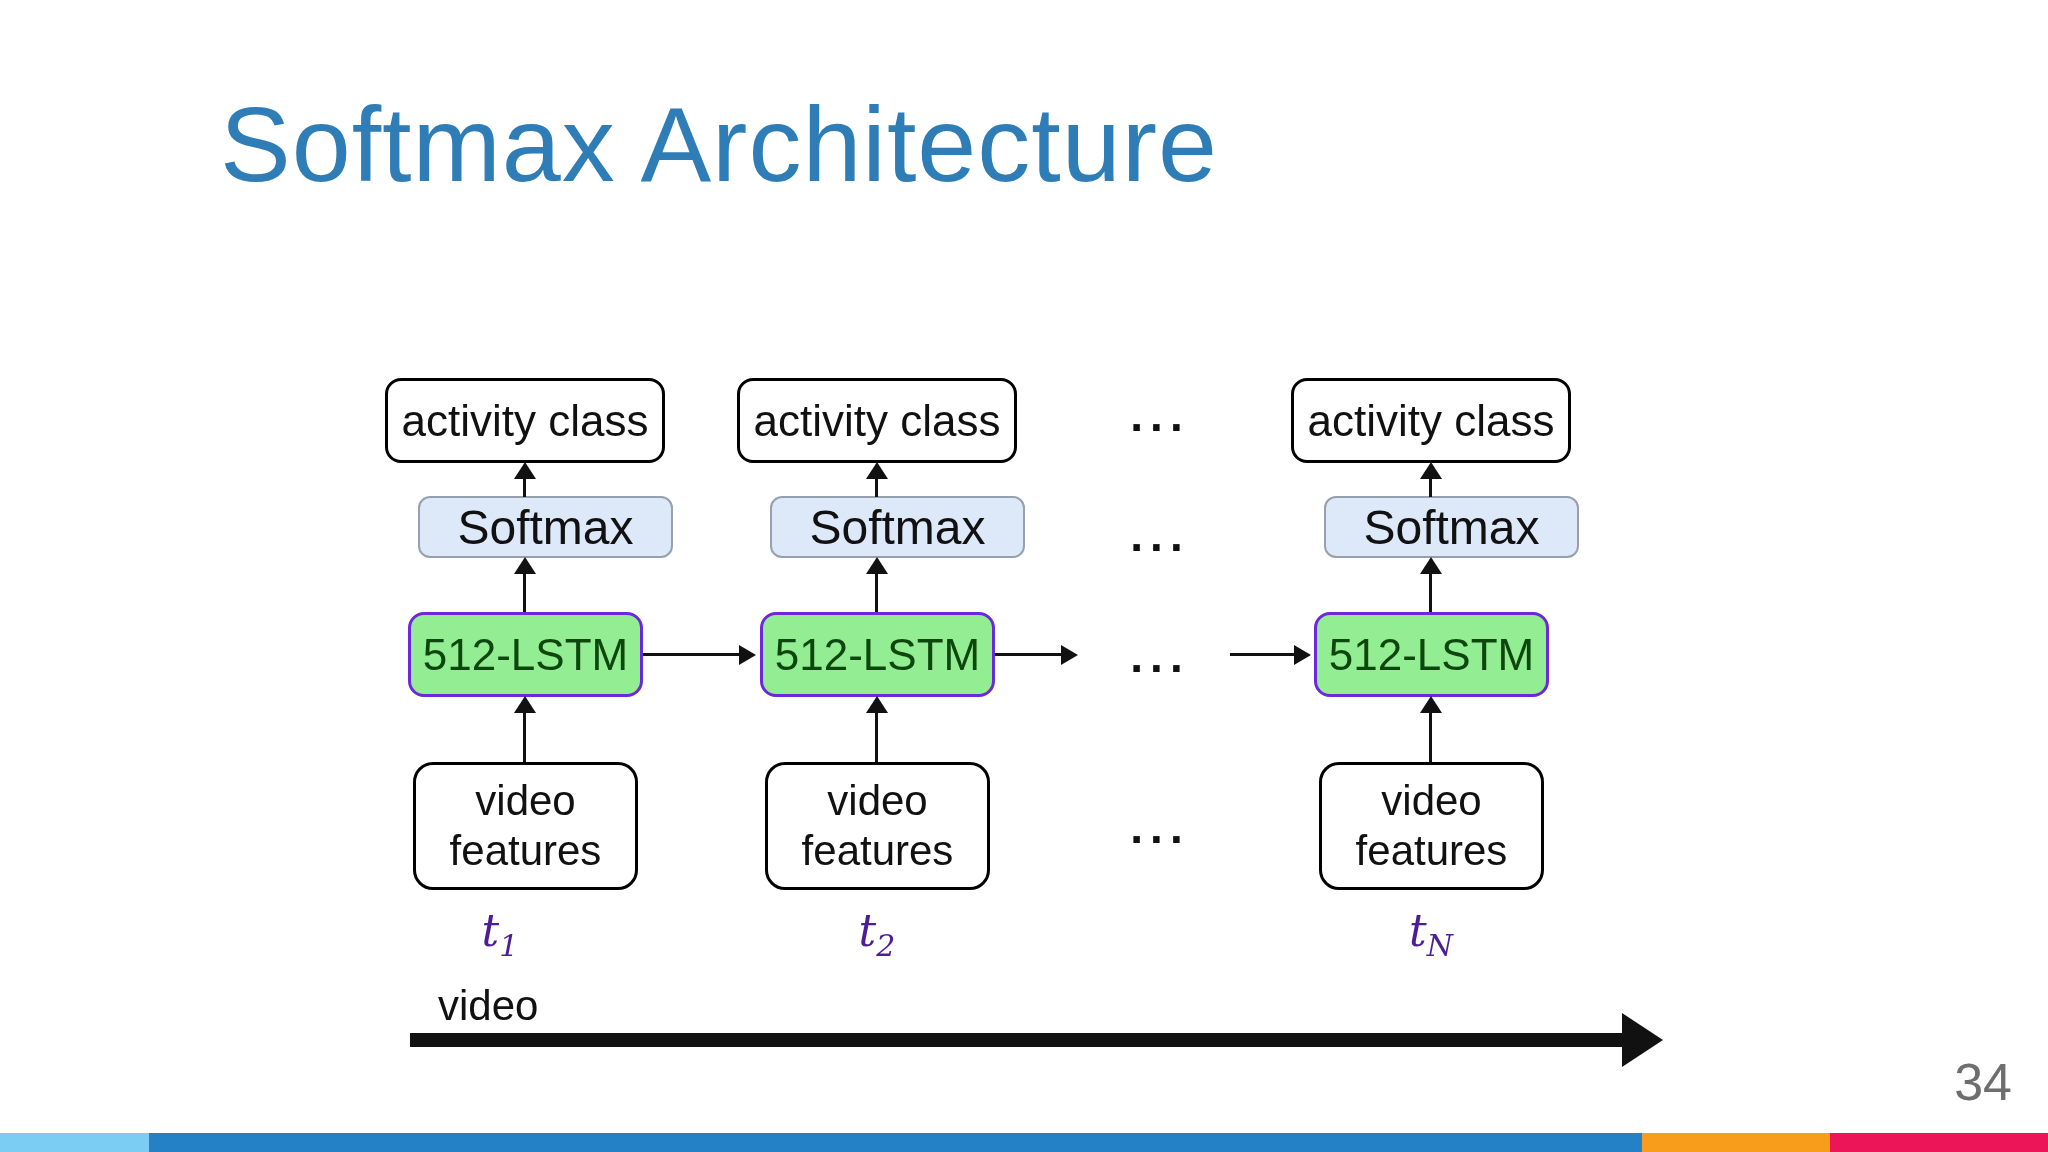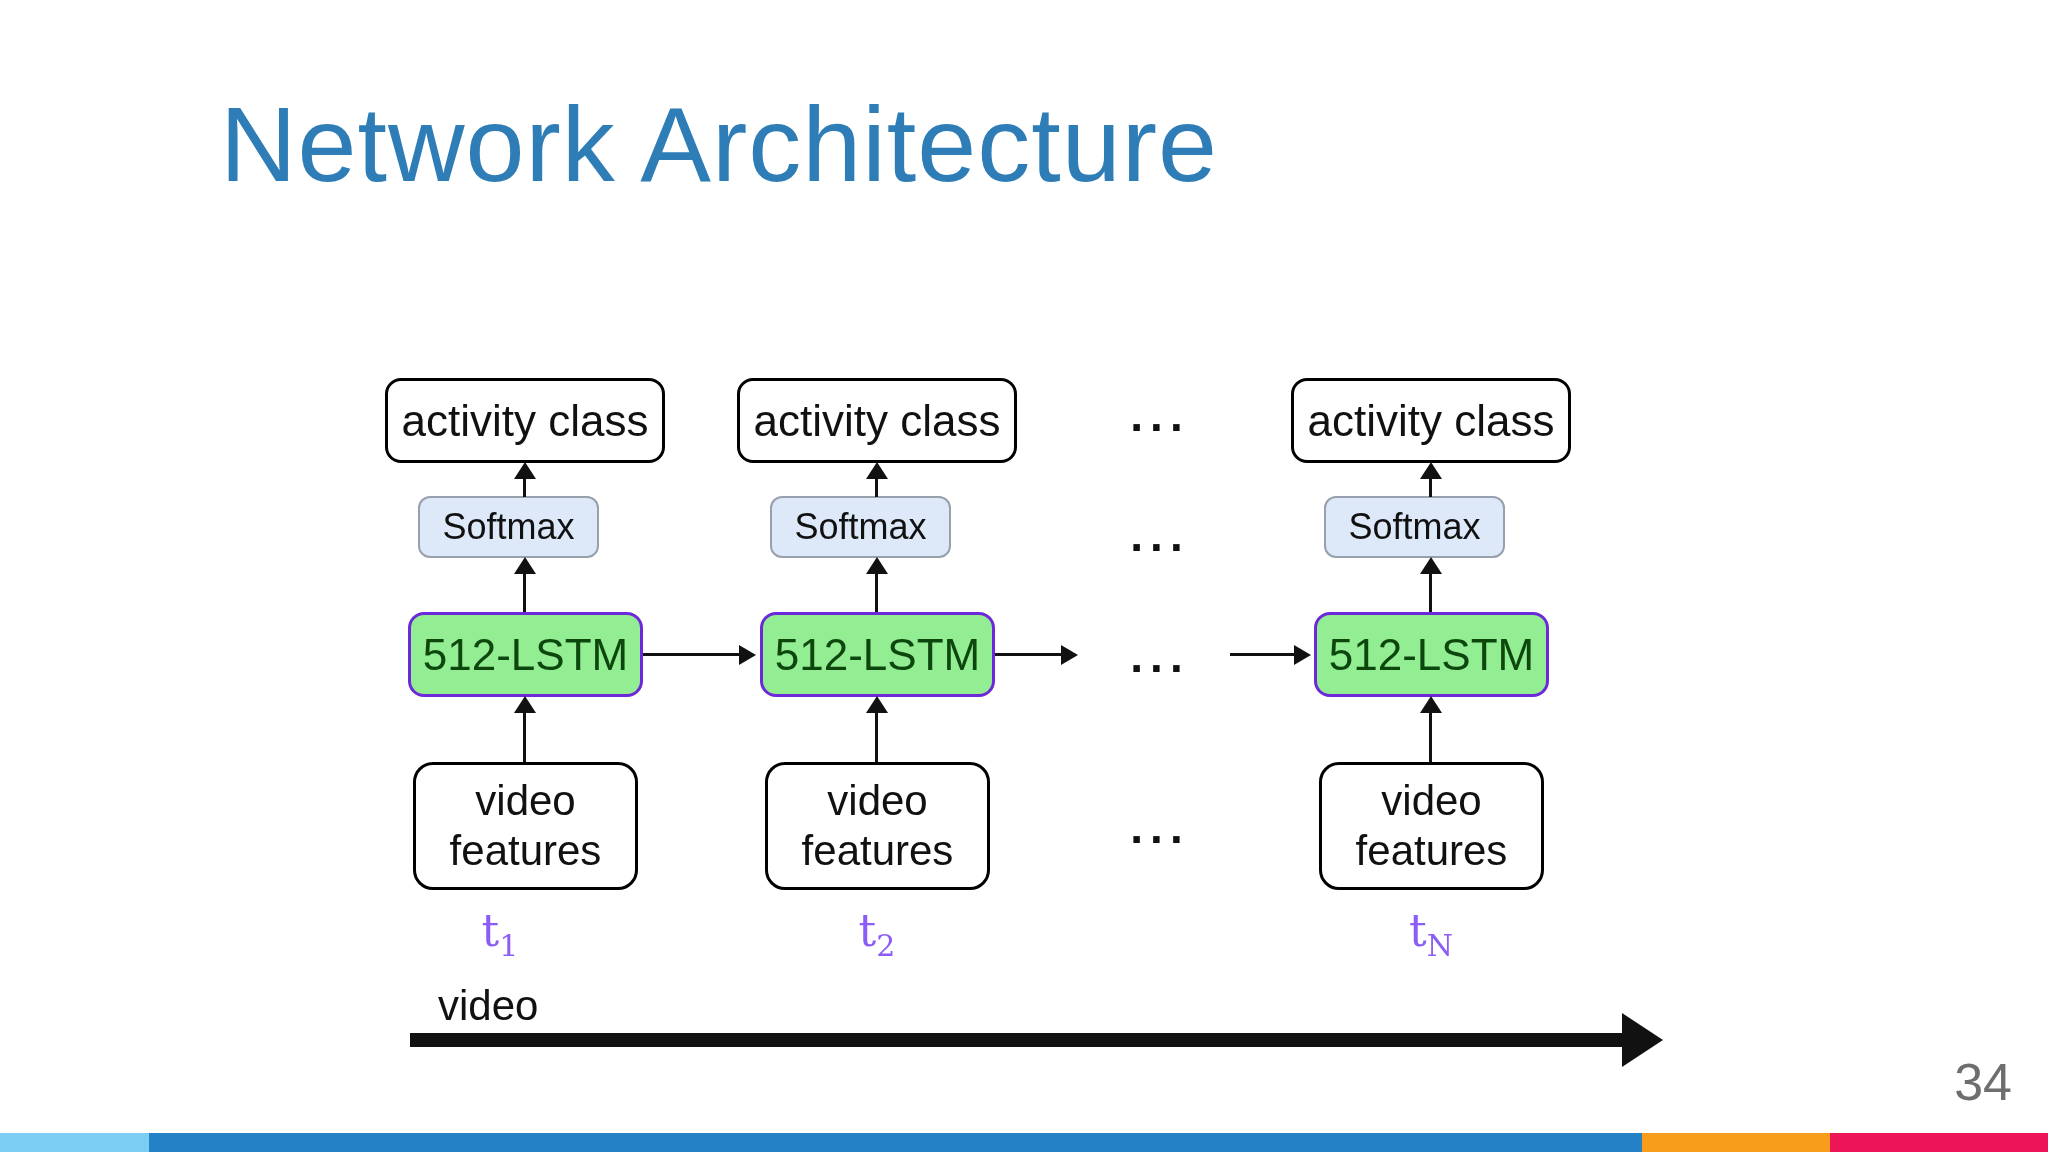--- a/index.html
+++ b/index.html
@@ -4,56 +4,56 @@
 <style>
   html,body{margin:0;padding:0;background:#fff;}
   .slide{position:relative;width:2048px;height:1152px;background:#ffffff;overflow:hidden;
          font-family:"Liberation Sans",sans-serif;}
   .title{position:absolute;left:220px;top:84px;font-size:106px;font-weight:300;
          letter-spacing:1px;white-space:nowrap;}
   
   .box{position:absolute;box-sizing:border-box;display:flex;align-items:center;justify-content:center;
        text-align:center;color:#111;background:#fff;}
   .activity{width:280px;height:85px;border:3px solid #000;border-radius:16px;font-size:44px;top:378px;}
-  .softmax{width:181px;height:62px;border:2px solid #f97316;border-radius:12px;font-size:36px;top:496px;}
+  .softmax{width:255px;height:62px;border:2px solid #f97316;border-radius:12px;font-size:48px;top:496px;}
   .lstm{width:235px;height:85px;border:3px solid #6d28d9;border-radius:16px;font-size:44px;font-weight:500;top:612px;}
   .video{width:225px;height:128px;border:3px solid #000;border-radius:20px;font-size:42px;line-height:1.18;top:762px;padding:0 18px;}
   .c1.activity{left:385px}.c2.activity{left:737px}.c3.activity{left:1291px}
   .c1.softmax{left:418px}.c2.softmax{left:770px}.c3.softmax{left:1324px}
   .c1.lstm{left:408px}.c2.lstm{left:760px}.c3.lstm{left:1314px}
   .c1.video{left:413px}.c2.video{left:765px}.c3.video{left:1319px}
   
   .vline{position:absolute;width:3px;background:#111;}
   .vhead{position:absolute;width:0;height:0;border-left:11px solid transparent;
          border-right:11px solid transparent;border-bottom:17px solid #111;}
   .hline{position:absolute;height:3px;background:#111;}
   .rhead{position:absolute;width:0;height:0;border-top:10px solid transparent;
          border-bottom:10px solid transparent;border-left:17px solid #111;}
   .ellipsis{position:absolute;transform:translate(-50%,-50%);font-size:46px;font-weight:700;
             letter-spacing:7px;color:#111;}
   .tstep{position:absolute;transform:translateX(-50%);font-family:"DejaVu Serif",serif;
-         font-size:44px;color:#8b5cf6;}
+         font-style:italic;font-size:44px;color:#4c1d95;}
   .tstep sub{font-size:30px;vertical-align:-10px;}
   .timeword{position:absolute;left:438px;top:982px;font-size:42px;color:#111;}
   .timeline{position:absolute;left:410px;top:1033px;width:1212px;height:14px;background:#111;}
   .timehead{position:absolute;left:1622px;top:1013px;width:0;height:0;border-top:27px solid transparent;
             border-bottom:27px solid transparent;border-left:41px solid #111;}
   .pagenum{position:absolute;right:36px;top:1052px;font-size:52px;color:#6e6e6e;}
   .footer{position:absolute;left:0;bottom:0;width:2048px;height:19px;display:flex;}
   .fseg1{width:149px;height:100%}
   .fseg2{width:1493px;height:100%}
   .fseg3{width:188px;height:100%}
   .fseg4{width:218px;height:100%}
 </style>
 </head>
 <body>
 
 <div class="slide">
 
-  <div class="title" style="color: rgb(46, 125, 183);">Network Architecture</div>
+  <div class="title" style="color: rgb(46, 125, 183);">Softmax Architecture</div>
 
   <div class="box activity c1">activity class</div>
   <div class="box softmax c1" style="background: rgb(221, 233, 248); border-color: rgb(151, 161, 173);">Softmax</div>
   <div class="box lstm c1" style="background: rgb(147, 238, 147); color: rgb(13, 71, 13);">512-LSTM</div>
   <div class="box video c1">video features</div>
 
   <div class="box activity c2">activity class</div>
   <div class="box softmax c2" style="background: rgb(221, 233, 248); border-color: rgb(151, 161, 173);">Softmax</div>
   <div class="box lstm c2" style="background: rgb(147, 238, 147); color: rgb(13, 71, 13);">512-LSTM</div>
   <div class="box video c2">video features</div>

